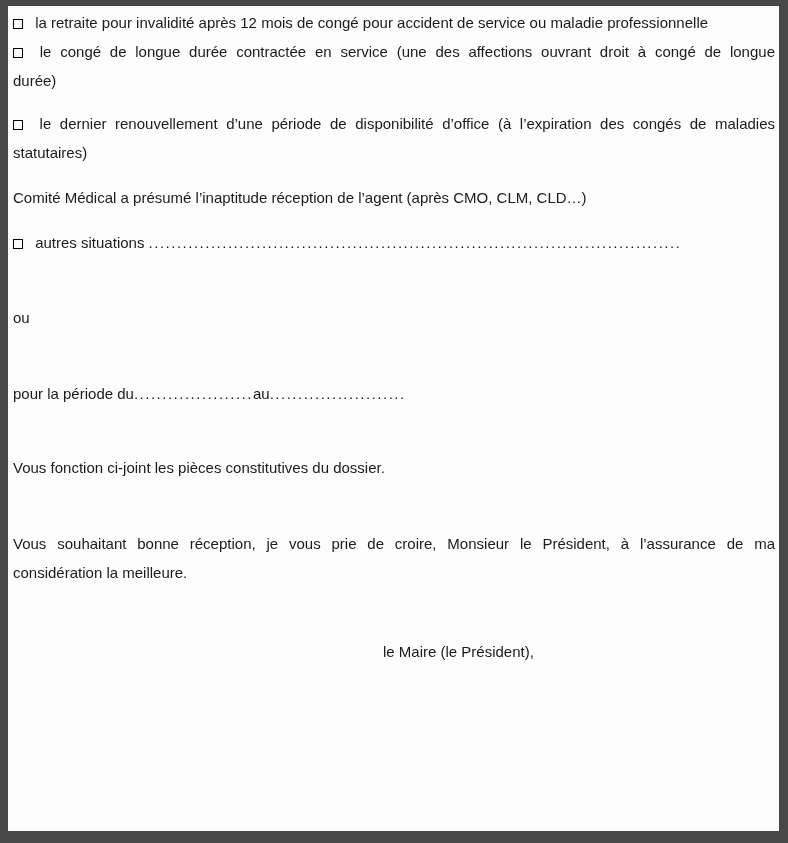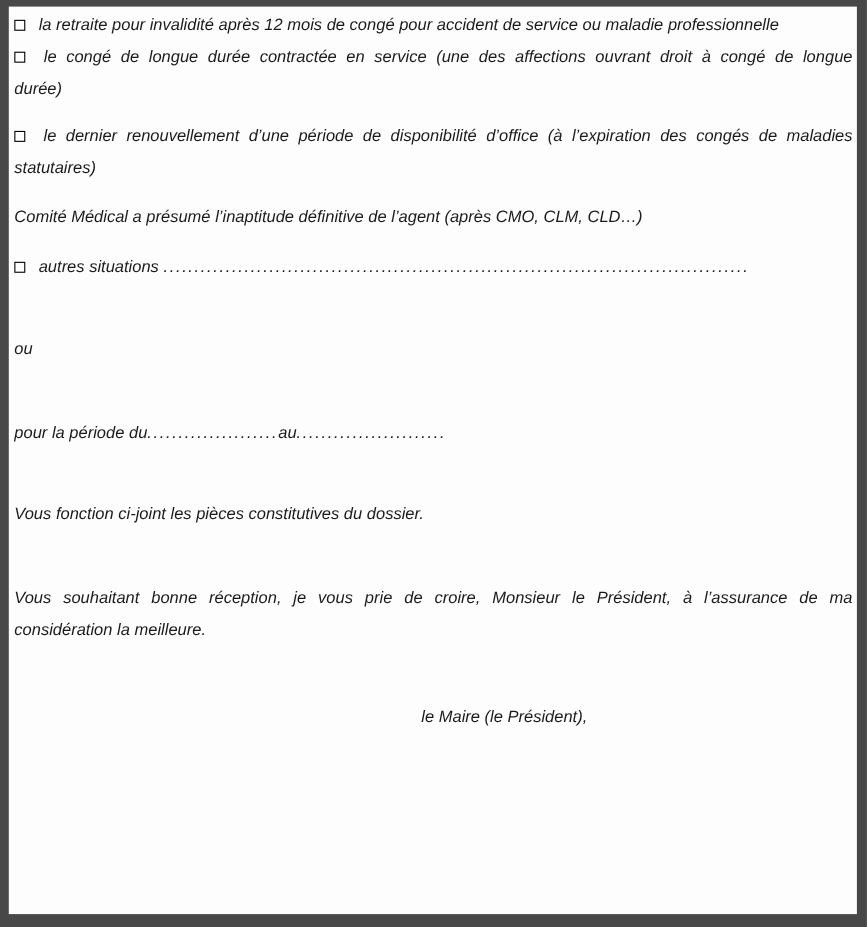--- a/index.html
+++ b/index.html
@@ -1,15 +1,15 @@
 <!DOCTYPE html>
 <html lang="fr"><head>
 <meta charset="utf-8">
 <style>
-  * { margin: 0; padding: 0; box-sizing: border-box; font-style: italic; }
+  * { margin: 0; padding: 0; box-sizing: border-box; }
   html, body { width: 788px; height: 843px; }
   body {
     font-family: "Liberation Sans", "DejaVu Sans", sans-serif;
     background: #484848;
     position: relative;
     overflow: hidden;
   }
   .frame {
     position: absolute;
     inset: 0;
@@ -78,21 +78,21 @@
         <span class="cb"></span>
         <span>le dernier renouvellement d’une période de disponibilité d’office (à l’expiration des congés de maladies</span>
       </div>
       <div class="line">
         <span>statutaires)</span>
       </div>
     </div>
 
     <div class="g-item4">
       <div class="line">
-        <span>Comité Médical a présumé l’inaptitude définitive de l’agent (après CMO, CLM, CLD…)</span>
+        <span>Comité Médical a présumé l’inaptitude réception de l’agent (après CMO, CLM, CLD…)</span>
       </div>
     </div>
 
     <div class="line g-item5">
       <span class="cb"></span> <span>autres situations </span><span class="dots">..............................................................................................</span>
     </div>
 
 
     <div class="line g-ou">
       <span>ou</span>

